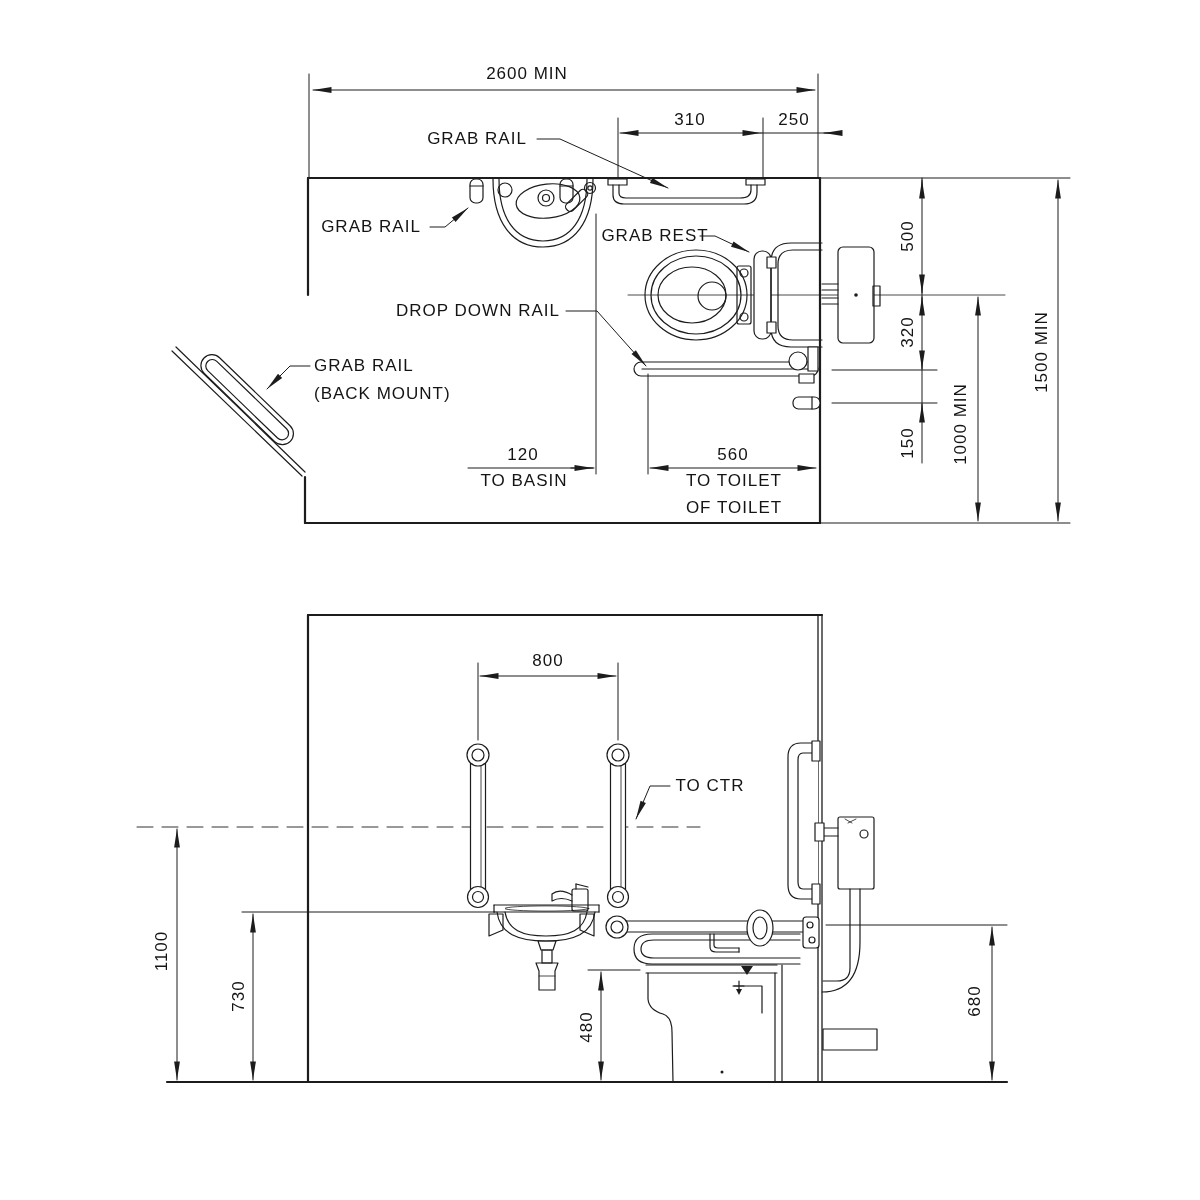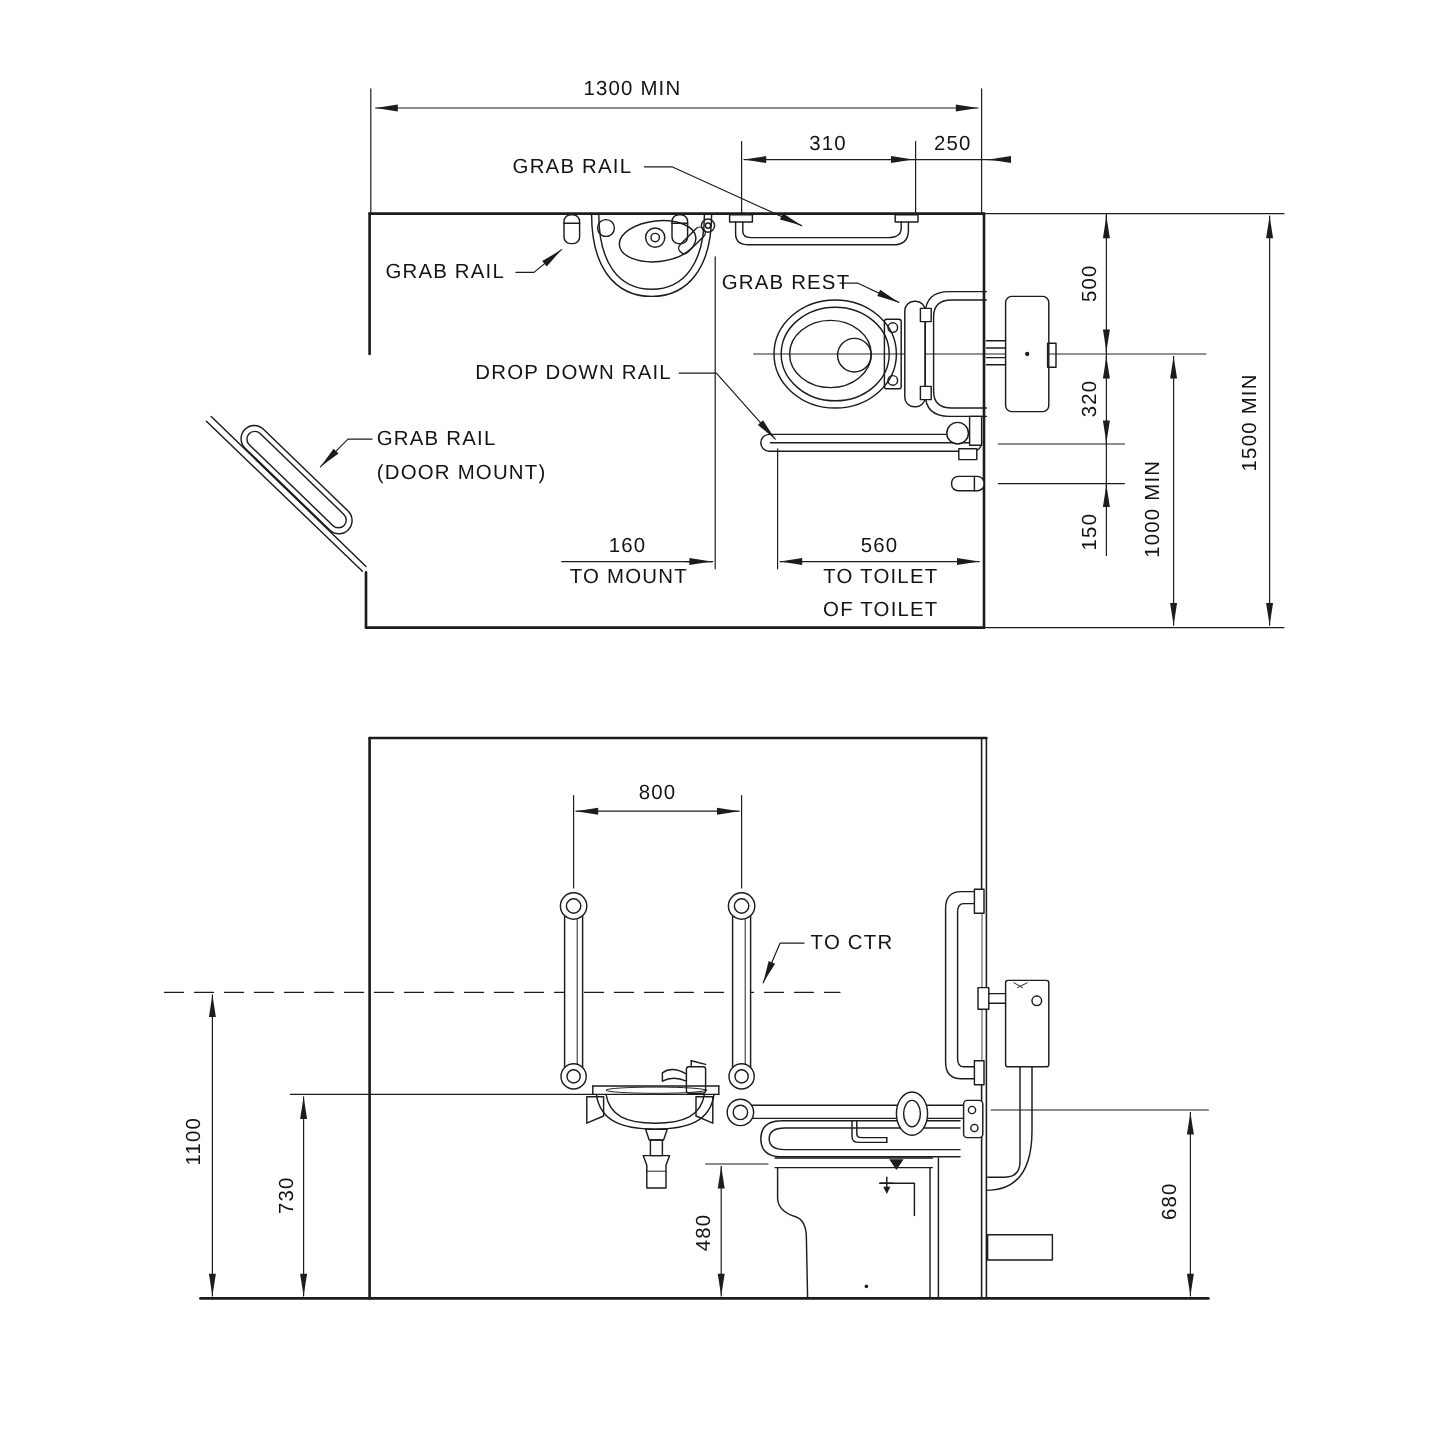--- a/index.html
+++ b/index.html
@@ -264,40 +264,40 @@
       <line x1="601" y1="972" x2="601" y2="1080" marker-start="url(#arr)" marker-end="url(#arr)"></line>
       <line x1="992" y1="927" x2="992" y2="1080" marker-start="url(#arr)" marker-end="url(#arr)"></line>
     </g>
 
     <g stroke-width="1">
       <path d="M670,786 L650,786 L636,819" marker-end="url(#arr)"></path>
     </g>
   </g>
 </svg>
 
-<div class="lbl" style="left:527px; top:74px">1300 MIN</div>
+<div class="lbl" style="left:527px; top:74px">2600 MIN</div>
 <div class="lbl" style="left:690px; top:120px">310</div>
 <div class="lbl" style="left:794px; top:120px">250</div>
 <div class="lbl rot" style="left:908px; top:236px">500</div>
 <div class="lbl rot" style="left:908px; top:332px">320</div>
 <div class="lbl rot" style="left:908px; top:443px">150</div>
 <div class="lbl rot" style="left:961px; top:424px">1000 MIN</div>
 <div class="lbl rot" style="left:1042px; top:352px">1500 MIN</div>
-<div class="lbl" style="left:523px; top:455px">160</div>
-<div class="lbl" style="left:524px; top:481px">TO MOUNT</div>
+<div class="lbl" style="left:523px; top:455px">120</div>
+<div class="lbl" style="left:524px; top:481px">TO BASIN</div>
 <div class="lbl" style="left:733px; top:455px">560</div>
 <div class="lbl" style="left:734px; top:481px">TO TOILET</div>
 <div class="lbl" style="left:734px; top:508px">OF TOILET</div>
 
 <div class="lbl" style="left:477px; top:139px">GRAB RAIL</div>
 <div class="lbl" style="left:371px; top:227px">GRAB RAIL</div>
 <div class="lbl" style="left:655px; top:236px">GRAB REST</div>
 <div class="lbl" style="left:478px; top:311px">DROP DOWN RAIL</div>
 <div class="lbl left" style="left:314px; top:366px">GRAB RAIL</div>
-<div class="lbl left" style="left:314px; top:394px">(DOOR MOUNT)</div>
+<div class="lbl left" style="left:314px; top:394px">(BACK MOUNT)</div>
 
 <div class="lbl" style="left:548px; top:661px">800</div>
 <div class="lbl" style="left:710px; top:786px">TO CTR</div>
 <div class="lbl rot" style="left:162px; top:951px">1100</div>
 <div class="lbl rot" style="left:239px; top:996px">730</div>
 <div class="lbl rot" style="left:587px; top:1027px">480</div>
 <div class="lbl rot" style="left:975px; top:1001px">680</div>
 
 </div>
 

